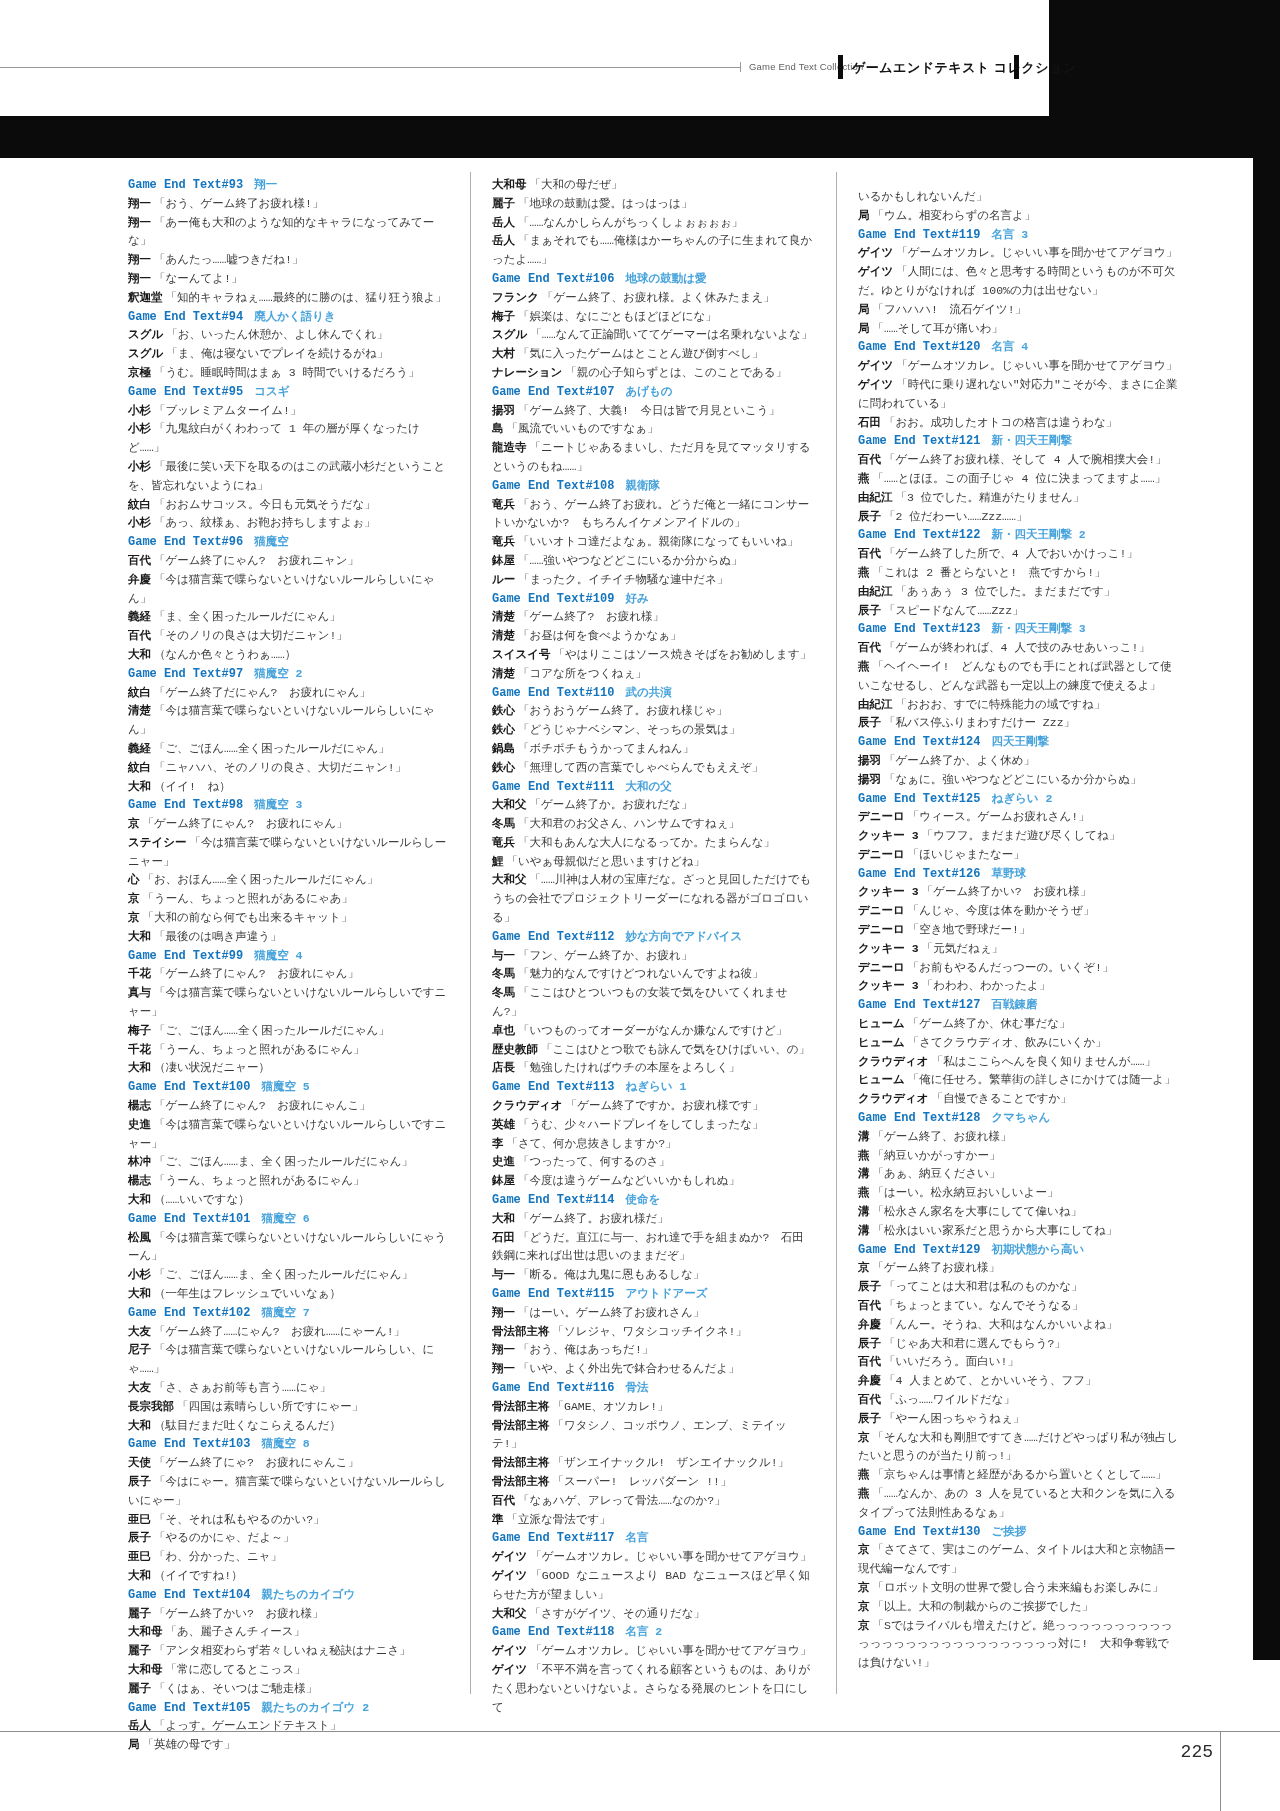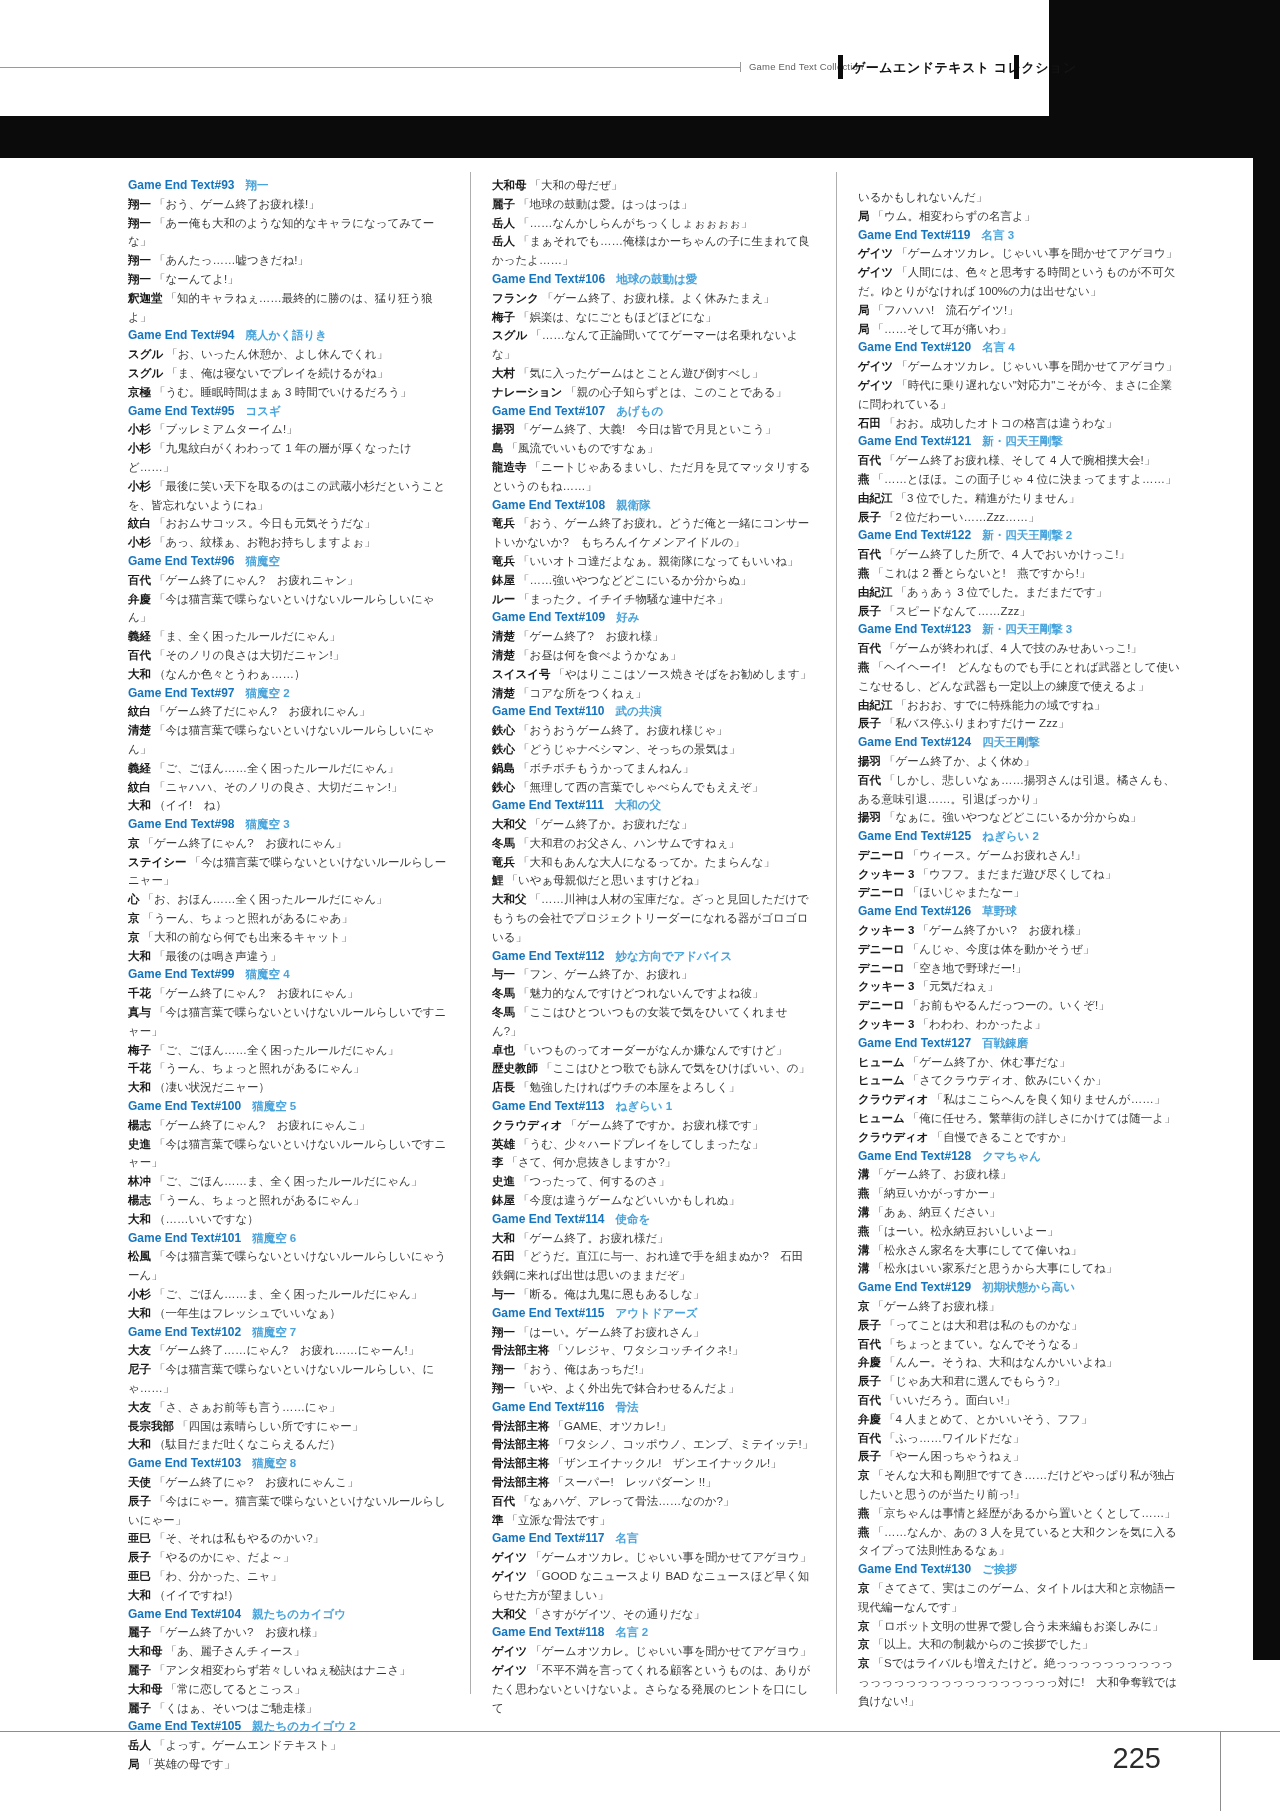--- a/index.html
+++ b/index.html
@@ -12,34 +12,34 @@
   #right-strip{left:1253px;top:158px;width:27px;height:1502px;background:#0b0b0b;}
   
   #header-rule{left:0;top:67px;width:741px;height:1px;background:#9a9a9a;}
   #header-tick{left:740px;top:62px;width:1px;height:10px;background:#9a9a9a;}
   #header-en{left:749px;top:61px;font-size:9.5px;color:#5f5f5f;letter-spacing:0.2px;}
   #header-vbar1{left:838px;top:55px;width:5px;height:24px;background:#0b0b0b;}
   #header-ja{left:852px;top:59px;font-size:13px;color:#141414;font-weight:600;letter-spacing:0.5px;}
   #header-vbar2{left:1014px;top:55px;width:5px;height:24px;background:#0b0b0b;}
   
   .col{position:absolute;top:176px;width:322px;font-size:11.5px;line-height:18.8px;
-       color:#3a3a3a;text-align:left;}
+       color:#3a3a3a;text-align:left;font-family:Liberation Mono, monospace;}
   #col-1{left:128px;} #col-2{left:492px;} #col-3{left:858px;margin-top:12px;}
   .divider{top:172px;width:1px;height:1522px;background:#aeaeae;}
   #divider-1{left:470px;} #divider-2{left:836px;}
   .sec{white-space:nowrap;}
   .sec-label{color:#1576bf;font-weight:700;font-size:12px;}
   .sec-title{color:#47a3dc;font-weight:700;margin-left:11px;font-size:11.5px;}
   .speaker{font-weight:700;color:#1a1a1a;padding-right:3px;}
   .dlg{color:#3a3a3a;}
   
   #footer-rule{left:0;top:1731px;width:1280px;height:1px;background:#8d8d8d;}
   #footer-vline{left:1220px;top:1732px;width:1px;height:79px;background:#8d8d8d;}
-  #page-number{left:1056px;top:1742px;width:105px;text-align:right;
-    font-family:Liberation Sans, sans-serif;font-size:29px;color:#2b2b2b;}
+  #page-number{left:1108px;top:1742px;width:105px;text-align:right;
+    font-family:Liberation Mono, monospace;font-size:18px;color:#2b2b2b;}
 </style>
 </head>
 <body>
 
 <div class="abs" id="corner-block"></div>
 <div class="abs" id="top-band"></div>
 <div class="abs" id="right-strip"></div>
 
 <div class="abs" id="header-rule"></div>
 <div class="abs" id="header-tick"></div>
@@ -220,21 +220,20 @@
     <div class="line"><span class="speaker">燕</span><span class="dlg">「これは 2 番とらないと!　燕ですから!」</span></div>
     <div class="line"><span class="speaker">由紀江</span><span class="dlg">「あぅあぅ 3 位でした。まだまだです」</span></div>
     <div class="line"><span class="speaker">辰子</span><span class="dlg">「スピードなんて……Zzz」</span></div>
     <div class="sec"><span class="sec-label">Game End Text#123</span><span class="sec-title">新・四天王剛撃 3</span></div>
     <div class="line"><span class="speaker">百代</span><span class="dlg">「ゲームが終われば、4 人で技のみせあいっこ!」</span></div>
     <div class="line"><span class="speaker">燕</span><span class="dlg">「ヘイヘーイ!　どんなものでも手にとれば武器として使いこなせるし、どんな武器も一定以上の練度で使えるよ」</span></div>
     <div class="line"><span class="speaker">由紀江</span><span class="dlg">「おおお、すでに特殊能力の域ですね」</span></div>
     <div class="line"><span class="speaker">辰子</span><span class="dlg">「私バス停ふりまわすだけー Zzz」</span></div>
     <div class="sec"><span class="sec-label">Game End Text#124</span><span class="sec-title">四天王剛撃</span></div>
     <div class="line"><span class="speaker">揚羽</span><span class="dlg">「ゲーム終了か、よく休め」</span></div>
-    <div class="line"><span class="speaker">百代</span><span class="dlg">「しかし、悲しいなぁ……揚羽さんは引退。橘さんも、ある意味引退……。引退ばっかり」</span></div>
     <div class="line"><span class="speaker">揚羽</span><span class="dlg">「なぁに。強いやつなどどこにいるか分からぬ」</span></div>
     <div class="sec"><span class="sec-label">Game End Text#125</span><span class="sec-title">ねぎらい 2</span></div>
     <div class="line"><span class="speaker">デニーロ</span><span class="dlg">「ウィース。ゲームお疲れさん!」</span></div>
     <div class="line"><span class="speaker">クッキー 3</span><span class="dlg">「ウフフ。まだまだ遊び尽くしてね」</span></div>
     <div class="line"><span class="speaker">デニーロ</span><span class="dlg">「ほいじゃまたなー」</span></div>
     <div class="sec"><span class="sec-label">Game End Text#126</span><span class="sec-title">草野球</span></div>
     <div class="line"><span class="speaker">クッキー 3</span><span class="dlg">「ゲーム終了かい?　お疲れ様」</span></div>
     <div class="line"><span class="speaker">デニーロ</span><span class="dlg">「んじゃ、今度は体を動かそうぜ」</span></div>
     <div class="line"><span class="speaker">デニーロ</span><span class="dlg">「空き地で野球だー!」</span></div>
     <div class="line"><span class="speaker">クッキー 3</span><span class="dlg">「元気だねぇ」</span></div>

